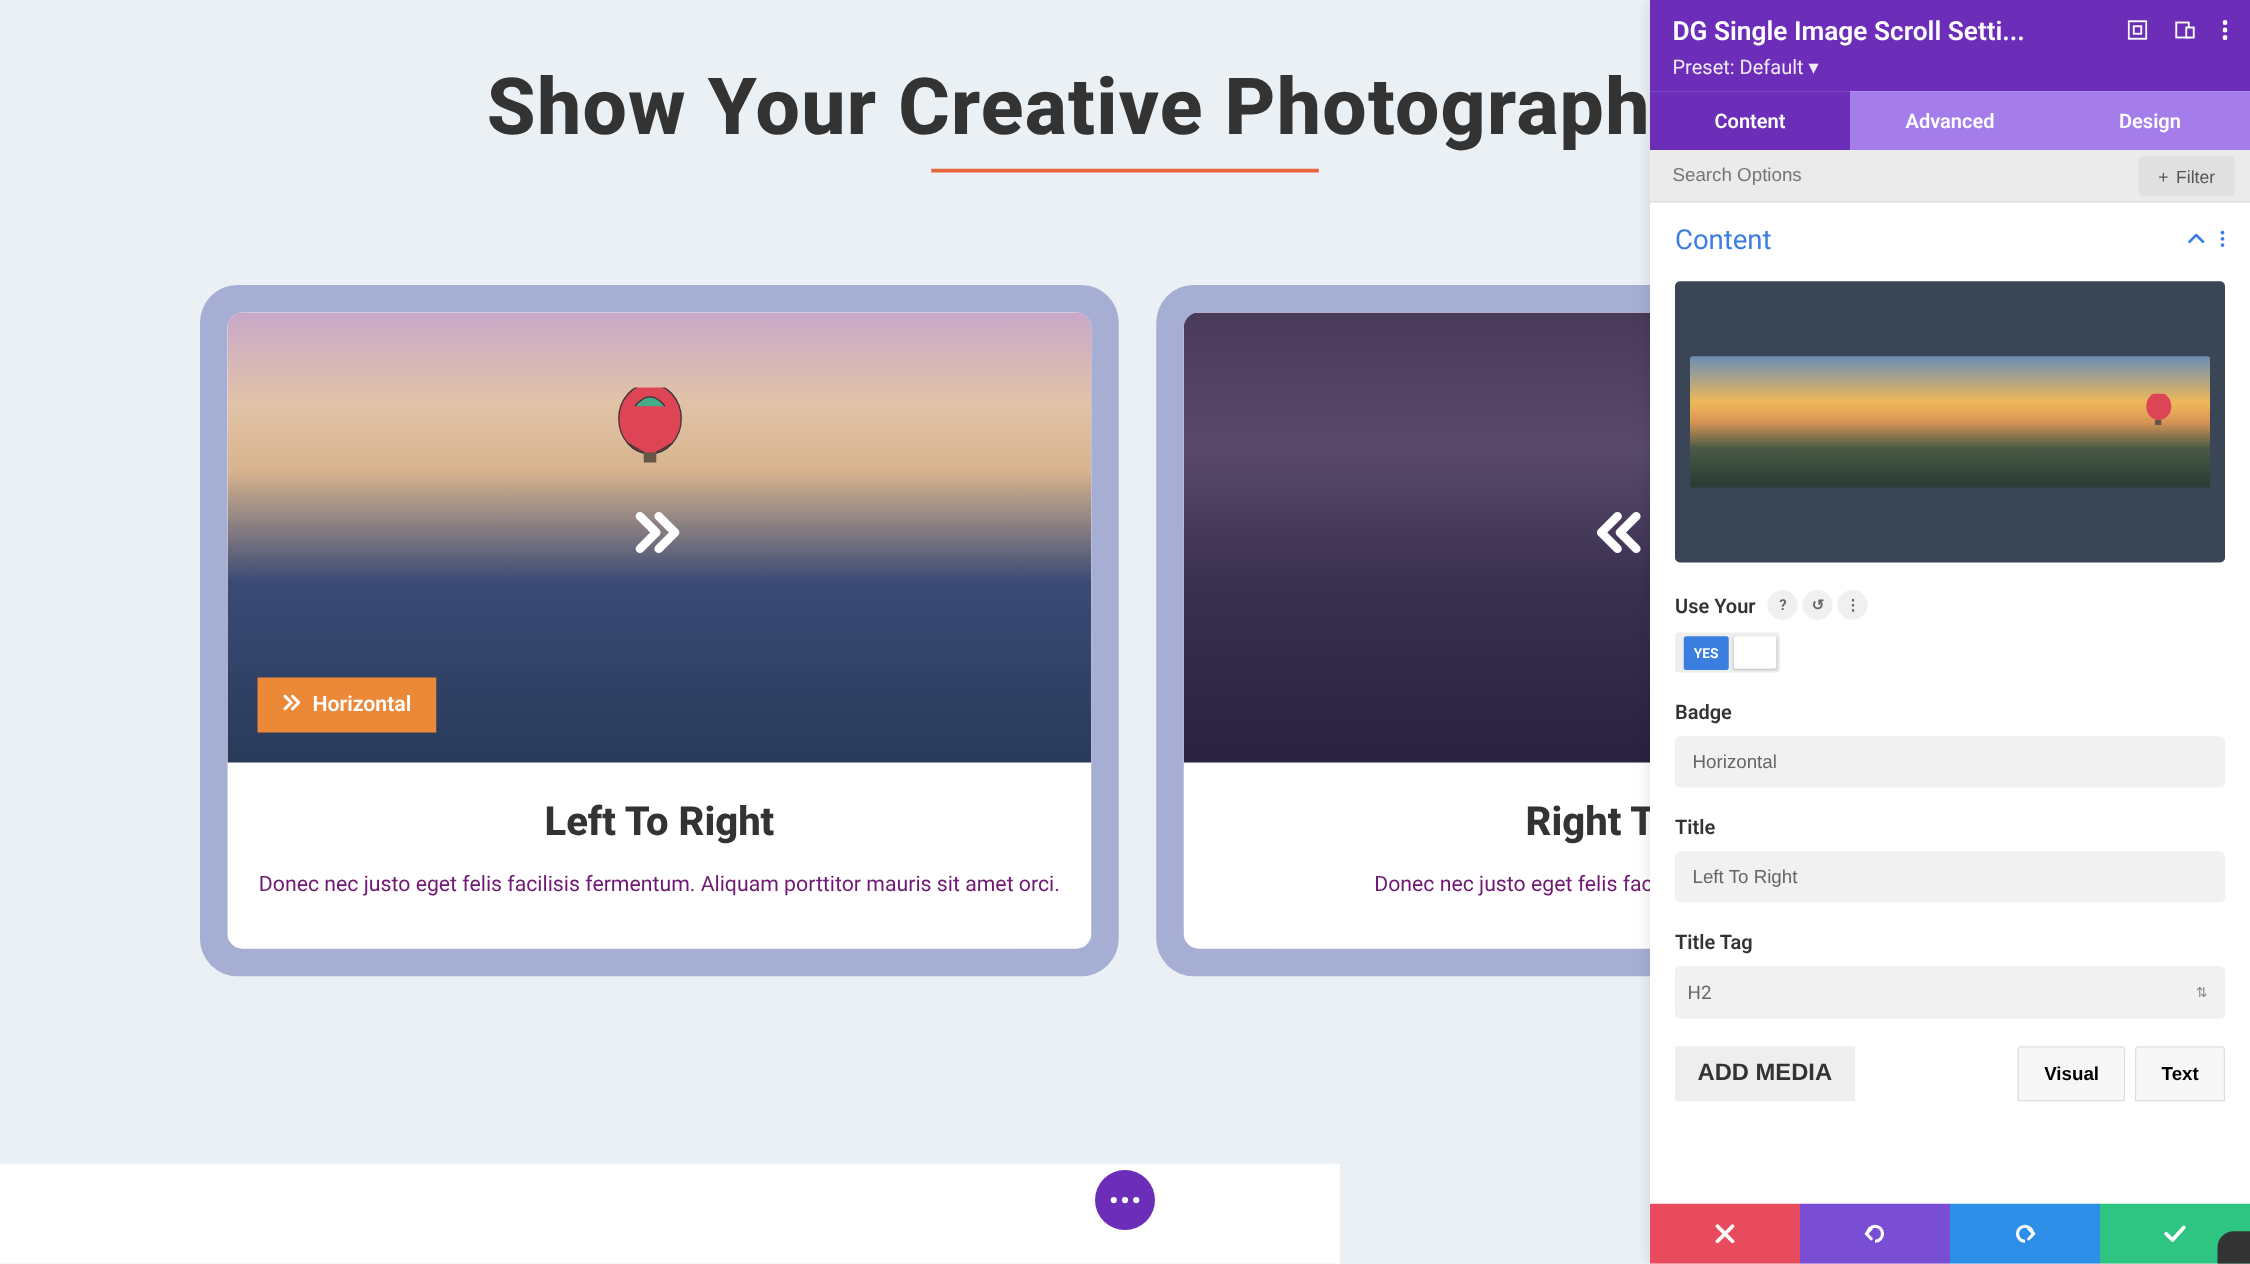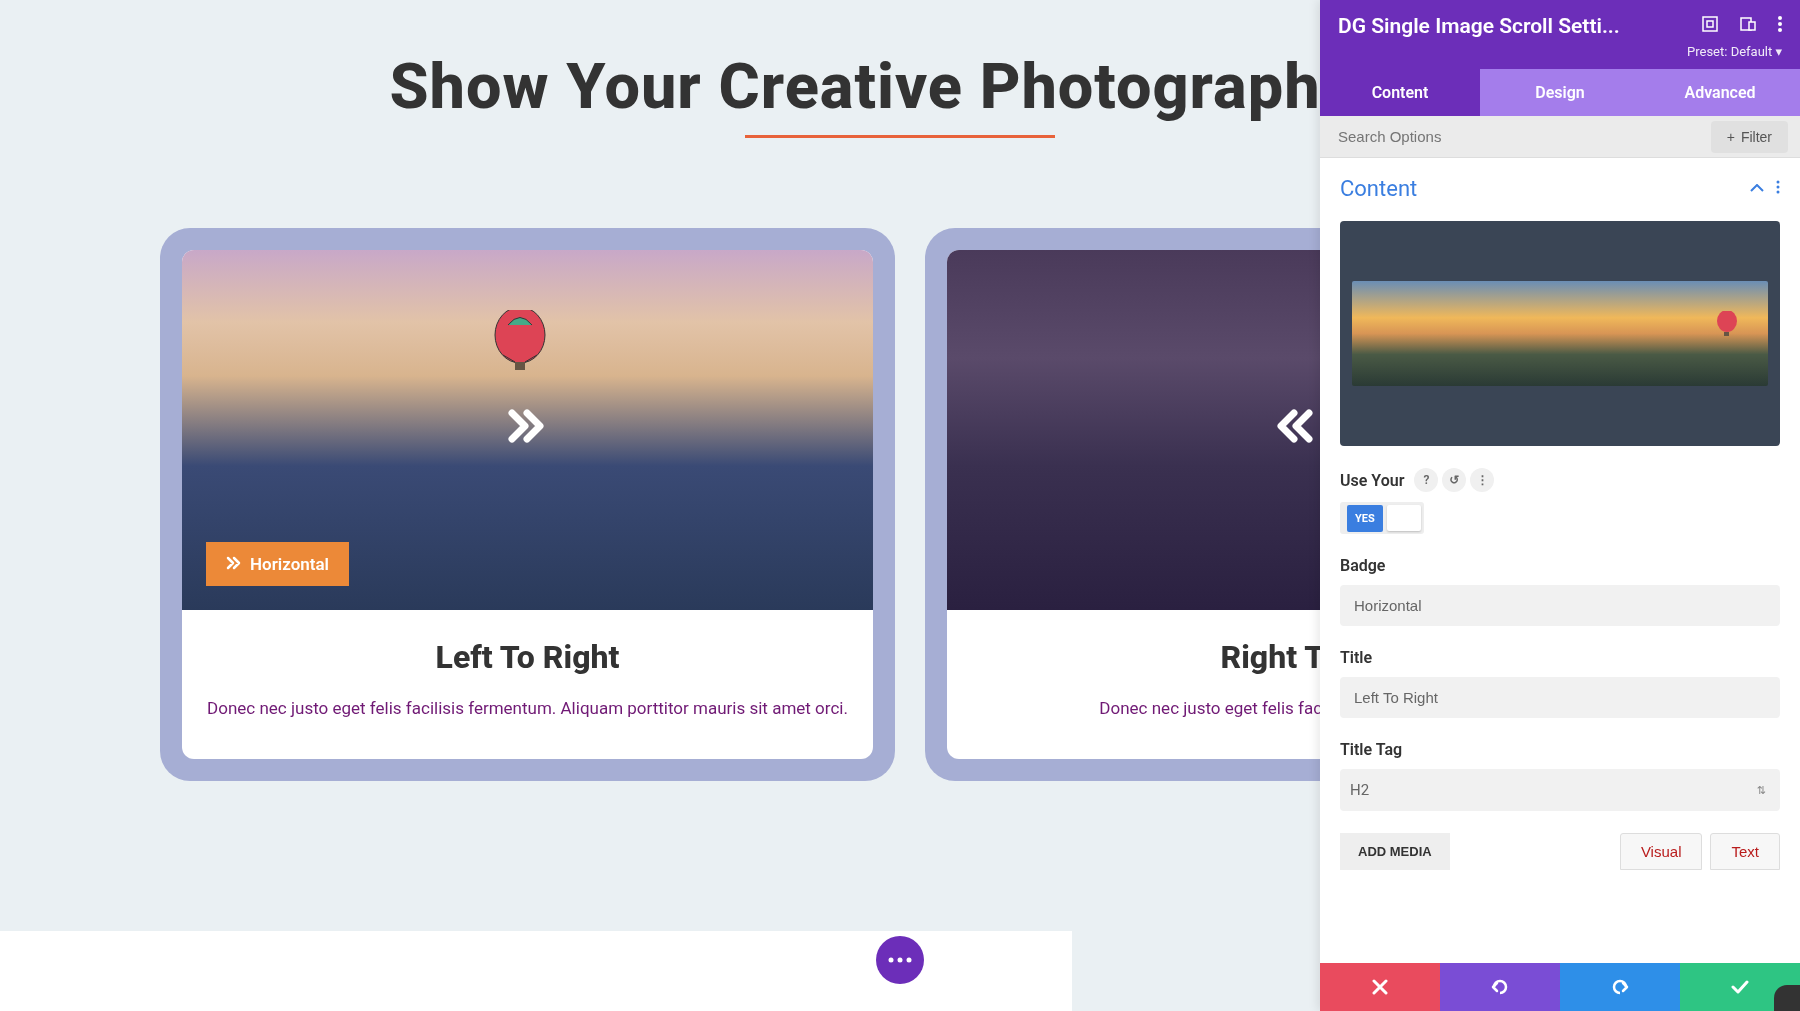--- a/index.html
+++ b/index.html
@@ -195,24 +195,23 @@
       text-overflow: ellipsis;
       max-width: 300px;
     }
     .panel-icons {
       display: flex;
       gap: 22px;
       font-size: 16px;
     }
     .panel-icons span { cursor: pointer; }
     .preset-label {
-      font-size: 13px;
+      font-size: 16px;
       opacity: 0.9;
       margin-top: 6px;
-      text-align: right;
     }
 
     .panel-tabs {
       display: flex;
       background: #a47deb;
     }
     .tab {
       flex: 1;
       text-align: center;
       padding: 14px 0;
@@ -389,38 +388,39 @@
     }
 
     .editor-buttons {
       display: flex;
       gap: 10px;
       justify-content: space-between;
     }
     .add-media {
       background: #eee;
       color: #333;
-      font-size: 13px;
+      font-size: 19px;
       font-weight: 700;
       padding: 11px 18px;
       border: none;
       cursor: pointer;
     }
     .editor-tabs {
       display: flex;
       gap: 8px;
     }
     .editor-tab {
       background: #f7f7f7;
       border: 1px solid #ddd;
       padding: 8px 20px;
       font-size: 15px;
-      color: #b91c1c;
+      color: #000000;
       cursor: pointer;
       border-radius: 3px 3px 0 0;
+      font-weight: bold;
     }
 
     .panel-footer {
       display: flex;
       height: 48px;
     }
     .footer-btn {
       flex: 1;
       display: flex;
       align-items: center;
@@ -520,22 +520,22 @@
               <circle cx="2" cy="8" r="2" fill="#fff"></circle>
               <circle cx="2" cy="14" r="2" fill="#fff"></circle>
             </svg></span>
       </div>
     </div>
     <div class="preset-label">Preset: Default ▾</div>
   </div>
 
   <div class="panel-tabs">
     <div class="tab active">Content</div>
+    <div class="tab">Advanced</div>
     <div class="tab">Design</div>
-    <div class="tab">Advanced</div>
   </div>
 
   <div class="search-row">
     <input class="search-input" placeholder="Search Options" style="">
     <button class="filter-btn">
       <span>+</span>
       <span>Filter</span>
     </button>
   </div>
 

